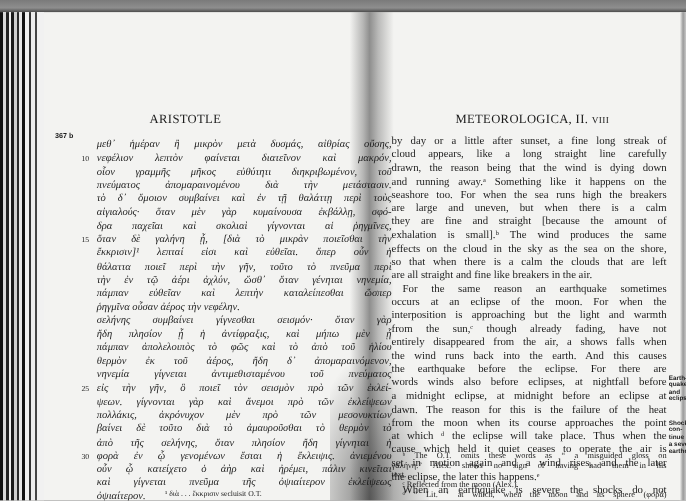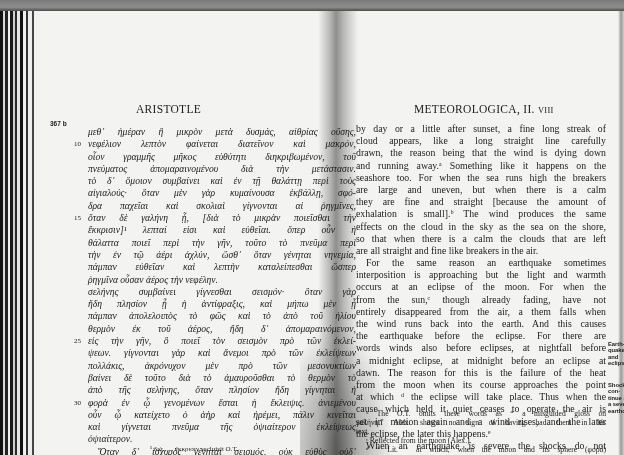--- a/index.html
+++ b/index.html
@@ -126,20 +126,21 @@
     <div class="gline"><span class="lnum">15</span><span>ὅταν δὲ γαλήνη ᾖ, [διὰ τὸ μικρὰν ποιεῖσθαι τὴν</span></div>
     <div class="gline"><span class="lnum"></span><span>ἔκκρισιν]¹ λεπταί εἰσι καὶ εὐθεῖαι. ὅπερ οὖν ἡ</span></div>
     <div class="gline"><span class="lnum"></span><span>θάλαττα ποιεῖ περὶ τὴν γῆν, τοῦτο τὸ πνεῦμα περὶ</span></div>
     <div class="gline"><span class="lnum"></span><span>τὴν ἐν τῷ ἀέρι ἀχλύν, ὥσθ᾽ ὅταν γένηται νηνεμία,</span></div>
     <div class="gline"><span class="lnum"></span><span>πάμπαν εὐθεῖαν καὶ λεπτὴν καταλείπεσθαι ὥσπερ</span></div>
     <div class="gline last"><span class="lnum"></span><span>ῥηγμῖνα οὖσαν ἀέρος τὴν νεφέλην.</span></div>
     <div class="gline"><span class="lnum"></span><span>σελήνης συμβαίνει γίγνεσθαι σεισμόν· ὅταν γὰρ</span></div>
     <div class="gline"><span class="lnum"></span><span>ἤδη πλησίον ᾖ ἡ ἀντίφραξις, καὶ μήπω μὲν ᾖ</span></div>
     <div class="gline"><span class="lnum"></span><span>πάμπαν ἀπολελοιπὸς τὸ φῶς καὶ τὸ ἀπὸ τοῦ ἡλίου</span></div>
     <div class="gline"><span class="lnum"></span><span>θερμὸν ἐκ τοῦ ἀέρος, ἤδη δ᾽ ἀπομαραινόμενον,</span></div>
+    <div class="gline"><span class="lnum"></span><span>νηνεμία γίγνεται ἀντιμεθισταμένου τοῦ πνεύματος</span></div>
     <div class="gline"><span class="lnum">25</span><span>εἰς τὴν γῆν, ὃ ποιεῖ τὸν σεισμὸν πρὸ τῶν ἐκλεί-</span></div>
     <div class="gline"><span class="lnum"></span><span>ψεων. γίγνονται γὰρ καὶ ἄνεμοι πρὸ τῶν ἐκλείψεων</span></div>
     <div class="gline"><span class="lnum"></span><span>πολλάκις, ἀκρόνυχον μὲν πρὸ τῶν μεσονυκτίων</span></div>
     <div class="gline"><span class="lnum"></span><span>βαίνει δὲ τοῦτο διὰ τὸ ἀμαυροῦσθαι τὸ θερμὸν τὸ</span></div>
     <div class="gline"><span class="lnum"></span><span>ἀπὸ τῆς σελήνης, ὅταν πλησίον ἤδη γίγνηται ἡ</span></div>
     <div class="gline"><span class="lnum">30</span><span>φορὰ ἐν ᾧ γενομένων ἔσται ἡ ἔκλειψις. ἀνιεμένου</span></div>
     <div class="gline"><span class="lnum"></span><span>οὖν ᾧ κατείχετο ὁ ἀὴρ καὶ ἠρέμει, πάλιν κινεῖται</span></div>
     <div class="gline"><span class="lnum"></span><span>καὶ γίγνεται πνεῦμα τῆς ὀψιαίτερον ἐκλείψεως</span></div>
     <div class="gline last"><span class="lnum"></span><span>ὀψιαίτερον.</span></div>
     <div class="gline indent"><span class="lnum"></span><span>Ὅταν δ᾽ ἰσχυρὸς γένηται σεισμός, οὐκ εὐθὺς οὐδ᾽</span></div>
@@ -163,24 +164,24 @@
     <div class="eline">drawn, the reason being that the wind is dying down</div>
     <div class="eline">and running away.ᵃ Something like it happens on the</div>
     <div class="eline">seashore too. For when the sea runs high the breakers</div>
     <div class="eline">are large and uneven, but when there is a calm</div>
     <div class="eline">they are fine and straight [because the amount of</div>
     <div class="eline">exhalation is small].ᵇ The wind produces the same</div>
     <div class="eline">effects on the cloud in the sky as the sea on the shore,</div>
     <div class="eline">so that when there is a calm the clouds that are left</div>
     <div class="eline last">are all straight and fine like breakers in the air.</div>
     <div class="eline indent">For the same reason an earthquake sometimes</div>
+    <div class="eline">occurs at an eclipse of the moon. For when the</div>
     <div class="eline">interposition is approaching but the light and warmth</div>
-    <div class="eline">occurs at an eclipse of the moon. For when the</div>
     <div class="eline">from the sun,ᶜ though already fading, have not</div>
-    <div class="eline">entirely disappeared from the air, a them falls when</div>
+    <div class="eline">entirely disappeared from the air, a shows falls when</div>
     <div class="eline">the wind runs back into the earth. And this causes</div>
     <div class="eline">the earthquake before the eclipse. For there are</div>
     <div class="eline">words winds also before eclipses, at nightfall before</div>
     <div class="eline">a midnight eclipse, at midnight before an eclipse at</div>
     <div class="eline">dawn. The reason for this is the failure of the heat</div>
     <div class="eline">from the moon when its course approaches the point</div>
     <div class="eline">at which ᵈ the eclipse will take place. Thus when the</div>
     <div class="eline">cause which held it quiet ceases to operate the air is</div>
     <div class="eline">set in motion again and a wind rises, and the later</div>
     <div class="eline last">the eclipse, the later this happens.ᵉ</div>

